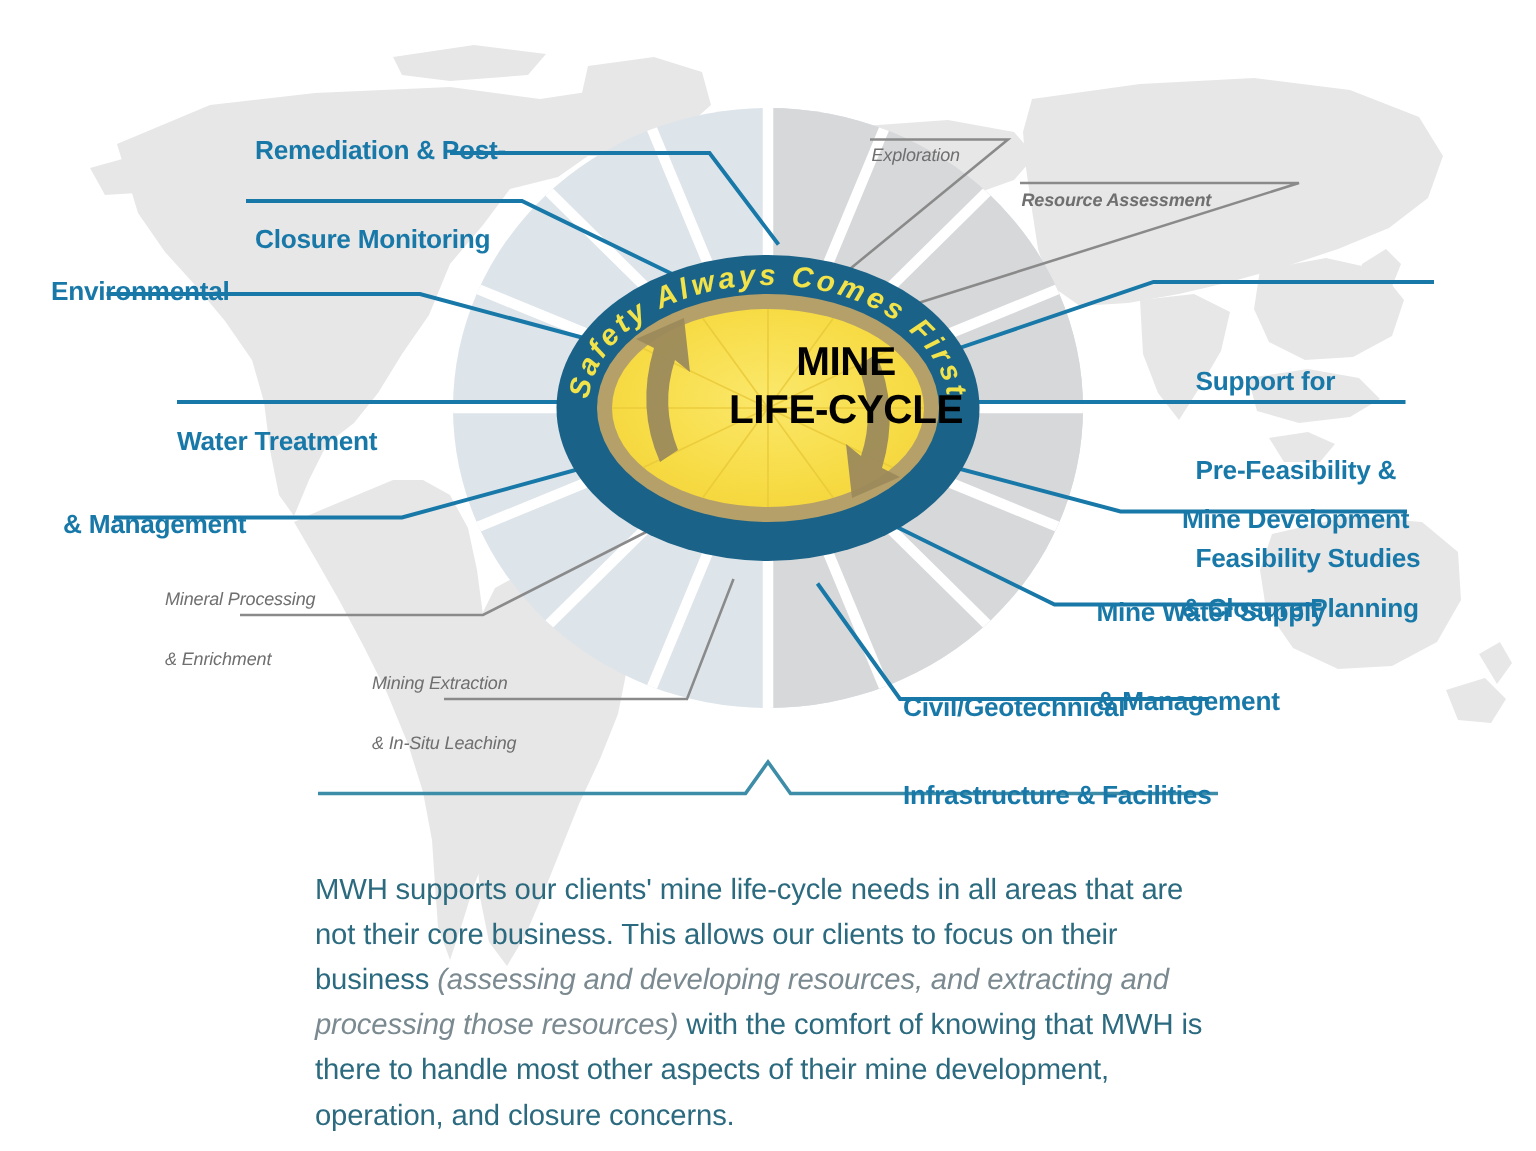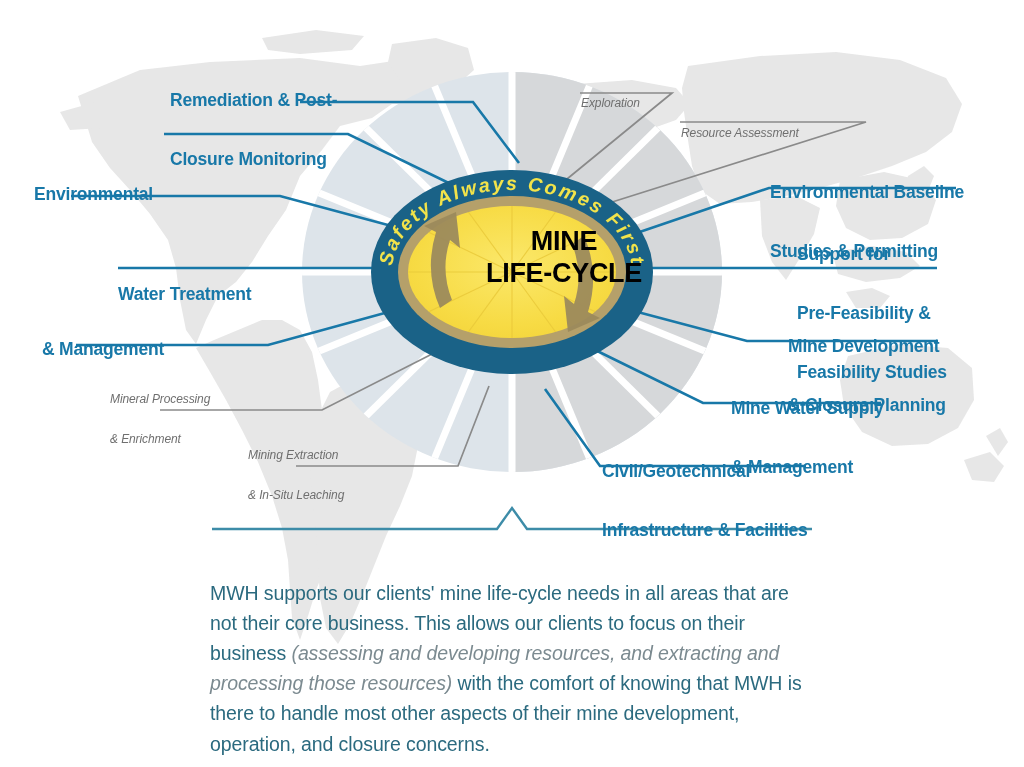--- a/index.html
+++ b/index.html
@@ -271,28 +271,24 @@
 
   <div class="lbl lbl-gray ta-r" style="left:248px; top:422px; width:210px;">
     <div>Mining Extraction</div>
     <div>&amp; In-Situ Leaching</div>
   </div>
 
   <div class="lbl lbl-gray ta-l" style="left:581px; top:70px; width:200px;">
     <div>Exploration</div>
   </div>
 
-  <div class="lbl lbl-gray ta-l" style="left:681px; top:100px; width:230px;">
+  <div class="lbl lbl-gray ta-l" style="left:681px; top:100px; width:230px;font-weight:bold;">
     <div>Resource Assessment</div>
   </div>
 
-  <div class="lbl lbl-blue ta-l" style="left:770px; top:144px; width:250px;">
-    <div>Environmental Baseline</div>
-    <div>Studies &amp; Permitting</div>
-  </div>
 
   <div class="lbl lbl-blue ta-l" style="left:797px; top:206px; width:240px;">
     <div>Support for</div>
     <div>Pre-Feasibility &amp;</div>
     <div>Feasibility Studies</div>
   </div>
 
   <div class="lbl lbl-blue ta-l" style="left:788px; top:298px; width:240px;">
     <div>Mine Development</div>
     <div>&amp; Closure Planning</div>

